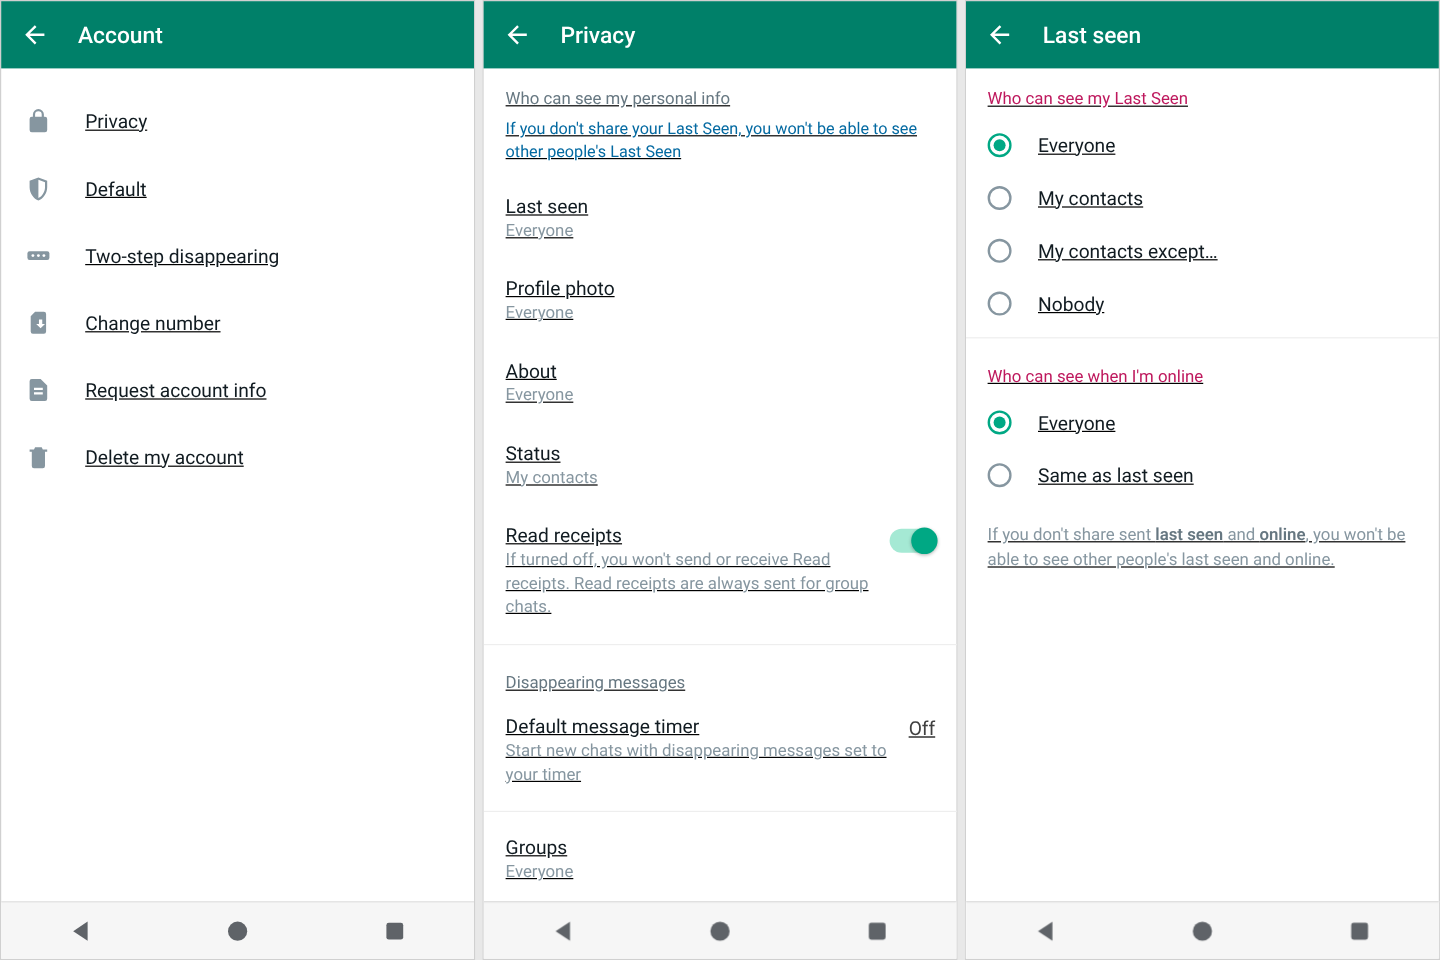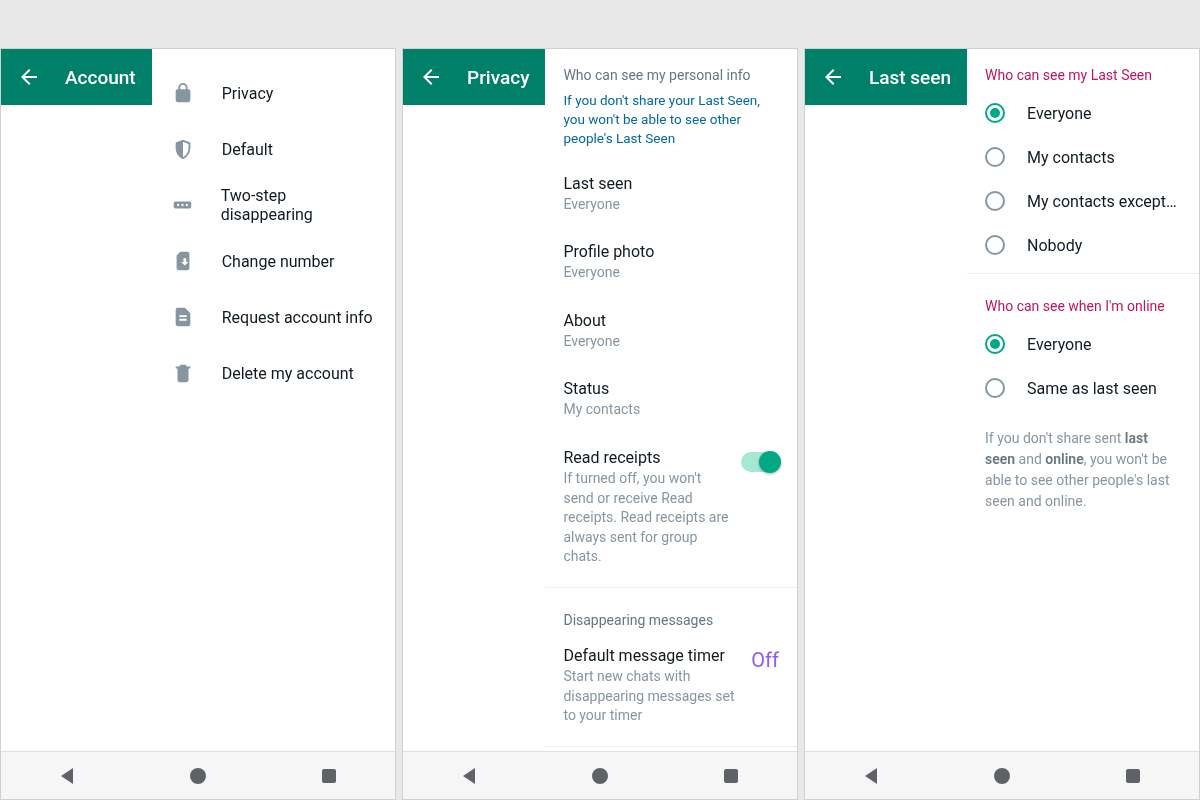--- a/index.html
+++ b/index.html
@@ -1,41 +1,41 @@
 <!DOCTYPE html>
 <html><head>
 <meta charset="utf-8">
 <style>
   * { margin: 0; padding: 0; box-sizing: border-box; font-family: Roboto, Arial, sans-serif; }
   body { background: #e8e8e8; display: flex; gap: 6px; padding: 0; width: 1200px; height: 800px; overflow: hidden; }
-  .panel { background: #fff; flex: 1; display: flex; flex-direction: row; position: relative; border: 1px solid #d0d0d0; margin-top: 48px; }
+  .panel { background: #fff; flex: 1; display: flex; flex-direction: column; position: relative; border: 1px solid #d0d0d0; }
   .appbar { background: #008069; color: #fff; height: 56px; display: flex; align-items: center; padding: 0 16px; gap: 24px; }
   .appbar .back { width: 24px; height: 24px; display: flex; align-items: center; justify-content: center; cursor: pointer; }
   .appbar .title { font-size: 19px; font-weight: 500; }
-  .content { flex: 1; overflow-y: auto; padding-bottom: 48px; }
+  .content { flex: 1; overflow-y: auto; padding-bottom: 48px; text-decoration: underline; }
   .navbar { height: 48px; background: #f6f6f6; border-top: 1px solid #e0e0e0; display: flex; align-items: center; justify-content: space-around; position: absolute; bottom: 0; left: 0; right: 0; }
   .navbar .navbtn { width: 24px; height: 24px; display: flex; align-items: center; justify-content: center; cursor: pointer; color: #5f6368; }
 
   
   .acct-item { display: flex; align-items: center; height: 56px; padding: 0 20px; gap: 28px; cursor: pointer; }
   .acct-item .icon { width: 22px; height: 22px; color: #8696a0; display: flex; align-items: center; justify-content: center; }
   .acct-item .label { font-size: 16px; color: #111b21; }
   .acct-list { padding-top: 16px; }
 
   
   .section-header { padding: 18px 18px 4px; color: #667781; font-size: 14px; }
   .section-note { padding: 4px 18px 12px; color: #0369a1; font-size: 13.5px; line-height: 1.4; }
   .pref { padding: 14px 18px; cursor: pointer; display: flex; align-items: flex-start; justify-content: space-between; gap: 12px; }
   .pref-main { flex: 1; }
   .pref-title { font-size: 16px; color: #111b21; margin-bottom: 2px; }
   .pref-sub { font-size: 14px; color: #8696a0; line-height: 1.4; }
   .divider { height: 1px; background: #eee; margin: 6px 0; }
   .toggle { width: 38px; height: 20px; border-radius: 10px; background: #a5e9d4; position: relative; flex-shrink: 0; margin-top: 4px; }
   .toggle .knob { width: 22px; height: 22px; border-radius: 50%; background: #00a884; position: absolute; right: -2px; top: -1px; box-shadow: 0 1px 3px rgba(0,0,0,.3); }
-  .pref-value { font-size: 20px; color: #8b5cf6; flex-shrink: 0; margin-top: 2px; text-align: right; }
+  .pref-value { font-size: 16px; color: #404040; flex-shrink: 0; margin-top: 2px; text-align: right; }
 
   
   .radio-header { padding: 18px 18px 8px; color: #be185d; font-size: 14px; }
   .radio-row { display: flex; align-items: center; gap: 22px; padding: 12px 18px; cursor: pointer; }
   .radio { width: 20px; height: 20px; border: 2px solid #8696a0; border-radius: 50%; display: flex; align-items: center; justify-content: center; flex-shrink: 0; }
   .radio.selected { border-color: #00a884; }
   .radio.selected .dot { width: 10px; height: 10px; border-radius: 50%; background: #00a884; }
   .radio-label { font-size: 16px; color: #111b21; }
   .footnote { padding: 18px; color: #8696a0; font-size: 14px; line-height: 1.5; }
   .footnote b { color: #667781; font-weight: 600; }

